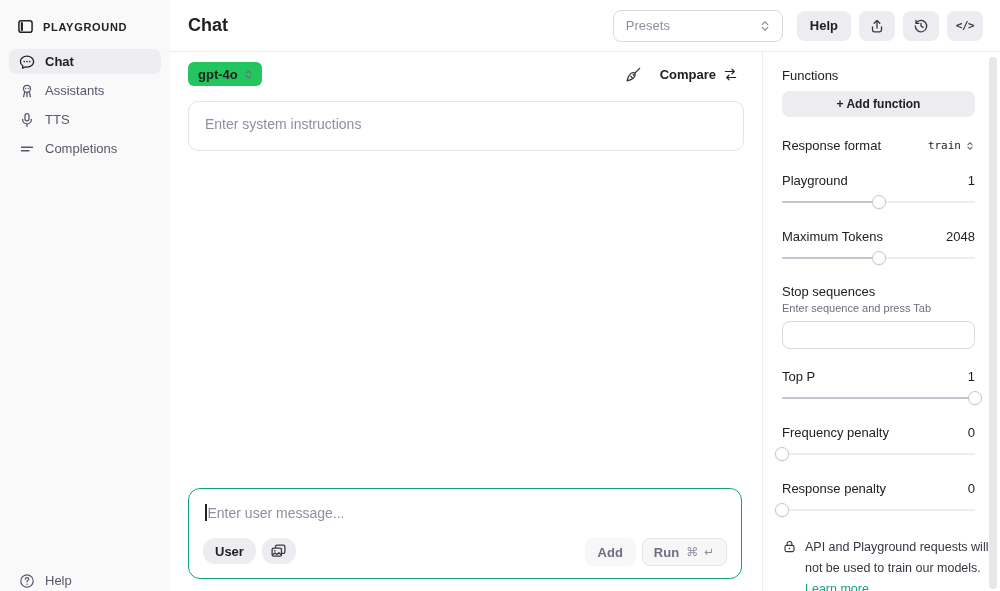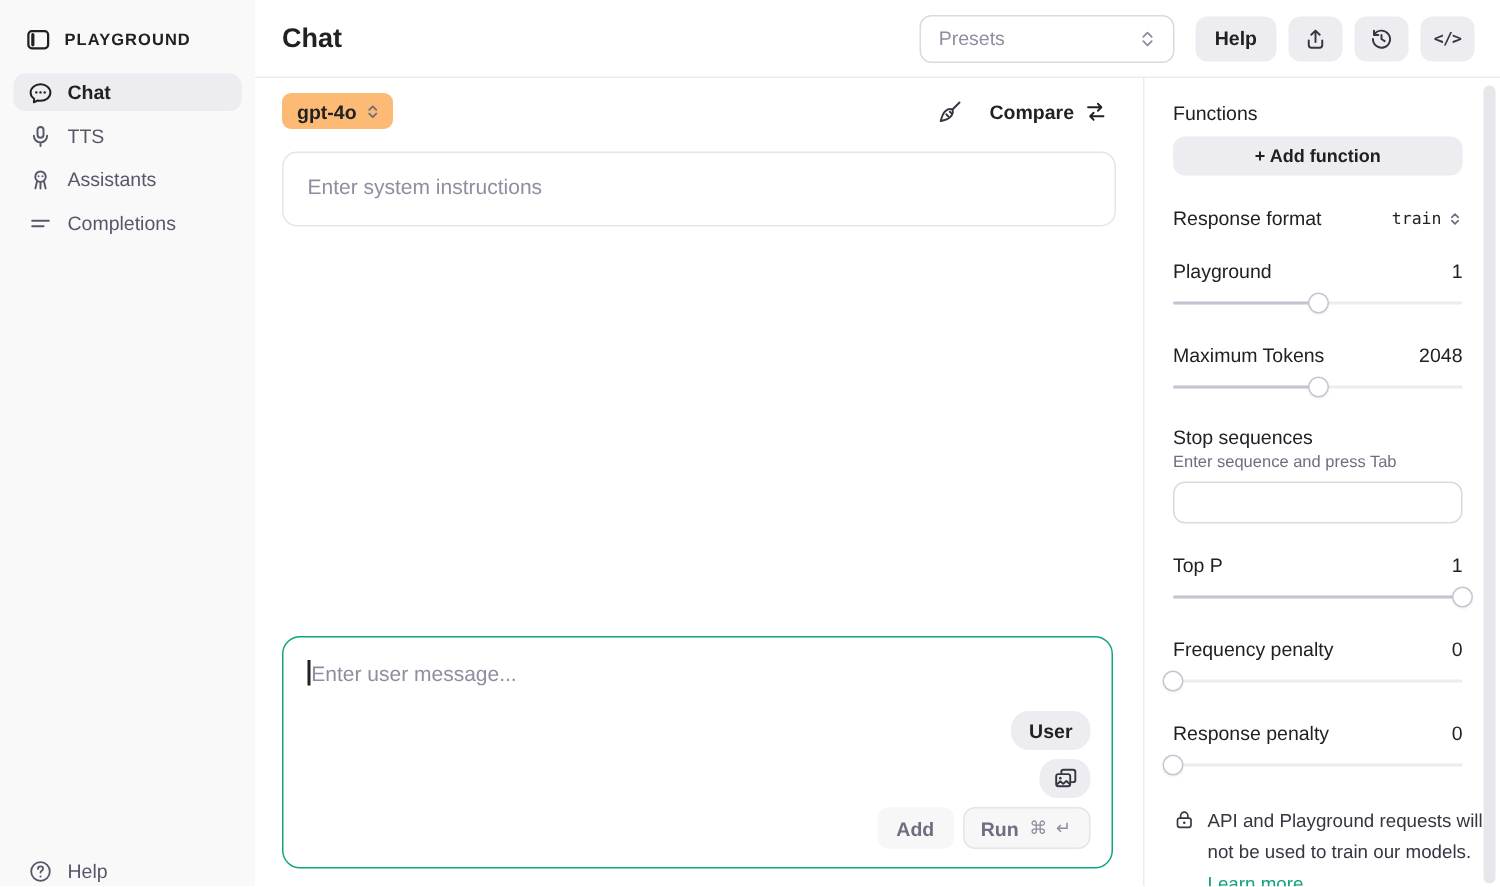--- a/index.html
+++ b/index.html
@@ -31,37 +31,37 @@
   .btn-gray { height:30px; background:#ececf1; border:none; border-radius:8px; display:flex; align-items:center; justify-content:center; font-family:inherit; cursor:pointer; }
   .save-btn { padding:0 13px; font-size:13px; font-weight:600; color:#202123; }
   .icon-btn { width:36px; color:#353740; }
   .code-glyph { font-family:"DejaVu Sans Mono",monospace; font-size:11px; font-weight:700; color:#353740; letter-spacing:-.5px; }
 
   .content-row { flex:1; display:flex; min-height:0; }
 
   
   .chat-main { flex:1; min-width:0; display:flex; flex-direction:column; padding:10px 16px 12px 18px; }
   .model-row { display:flex; align-items:center; height:24px; margin-bottom:15px; }
-  .model-pill { display:flex; align-items:center; gap:5px; height:24px; background:#fdba74; border-radius:6px; padding:0 8px 0 10px; font-size:13px; font-weight:600; cursor:pointer; }
+  .model-pill { display:flex; align-items:center; gap:5px; height:24px; background:#22c55e; border-radius:6px; padding:0 8px 0 10px; font-size:13px; font-weight:600; cursor:pointer; }
   .model-pill .chev { color:#6e6e80; }
   .model-row-right { margin-left:auto; display:flex; align-items:center; gap:18px; padding-right:8px; }
   .broom { color:#353740; cursor:pointer; }
   .compare { display:flex; align-items:center; gap:7px; font-size:13px; font-weight:600; color:#202123; cursor:pointer; }
 
   .system-box { border:1px solid #e5e5e5; border-radius:10px; padding:14px 16px 18px; margin-right:2px; }
   .system-label { font-size:11px; font-weight:700; letter-spacing:.4px; color:#202123; margin-bottom:9px; }
   .system-placeholder { font-size:14px; color:#8e8ea0; }
 
   .flex-spacer { flex:1; }
 
   .composer { border:1.5px solid #10a37f; border-radius:12px; padding:13px 14px 12px; margin-right:4px; }
   .composer-input { display:flex; align-items:center; margin:2px 2px 17px 2px; }
   .caret { width:1.5px; height:17px; background:#202123; margin-right:1px; }
   .composer-placeholder { font-size:14px; color:#8e8ea0; }
-  .composer-actions { display:flex; align-items:flex-end; gap:6px;flex-direction:column; }
+  .composer-actions { display:flex; align-items:flex-start; gap:6px; }
   .role-pill { height:26px; background:#ececf1; border:none; border-radius:12px; padding:0 12px; font-family:inherit; font-size:13px; font-weight:600; color:#202123; cursor:pointer; }
   .img-btn { width:34px; height:26px; background:#ececf1; border:none; border-radius:12px; display:flex; align-items:center; justify-content:center; color:#353740; cursor:pointer; }
   .composer-actions .right { margin-left:auto; display:flex; gap:6px; }
   .add-btn { height:28px; background:#f7f7f8; border:none; border-radius:8px; padding:0 13px; font-family:inherit; font-size:13px; font-weight:600; color:#6e6e80; cursor:pointer; }
   .run-btn { height:28px; background:#f7f7f8; border:1px solid #e5e5e5; border-radius:8px; padding:0 11px; font-family:inherit; font-size:13px; font-weight:600; color:#6e6e80; display:flex; align-items:center; gap:7px; cursor:pointer; }
   .kbd { font-family:"DejaVu Sans",sans-serif; font-size:12px; font-weight:400; color:#8e8ea0; letter-spacing:1px; }
 
   
   .settings { width:238px; flex-shrink:0; border-left:1px solid #ececf1; padding:16px 25px 0 19px; font-size:13px; background:#fff; }
   .sp-label { font-size:13px; color:#202123; }
@@ -109,38 +109,38 @@
             <circle cx="5.2" cy="7.6" r=".8" fill="currentColor"></circle>
             <circle cx="8" cy="7.6" r=".8" fill="currentColor"></circle>
             <circle cx="10.8" cy="7.6" r=".8" fill="currentColor"></circle>
           </svg>
       </span>
       <span>Chat</span>
     </div>
 
     <div class="nav-item">
       <span class="ic">
-        <svg viewBox="0 0 16 16" width="16" height="16" fill="none" stroke="currentColor" stroke-width="1.3" stroke-linecap="round">
-            <rect x="6" y="1.6" width="4" height="7.2" rx="2"></rect>
-            <path d="M3.6 7.5c0 2.5 2 4.4 4.4 4.4s4.4-1.9 4.4-4.4M8 11.9v2.4"></path>
-          </svg>
-      </span>
-      <span>TTS</span>
-    </div>
-
-    <div class="nav-item">
-      <span class="ic">
         <svg viewBox="0 0 16 16" width="16" height="16" fill="none" stroke="currentColor" stroke-width="1.3" stroke-linecap="round" stroke-linejoin="round">
             <circle cx="8" cy="5.8" r="3.5"></circle>
             <circle cx="6.7" cy="5.5" r=".7" fill="currentColor" stroke="none"></circle>
             <circle cx="9.3" cy="5.5" r=".7" fill="currentColor" stroke="none"></circle>
             <path d="M5.7 8.9 4.6 13.6M10.3 8.9l1.1 4.7M8 9.3v4.3"></path>
           </svg>
       </span>
       <span>Assistants</span>
+    </div>
+
+    <div class="nav-item">
+      <span class="ic">
+        <svg viewBox="0 0 16 16" width="16" height="16" fill="none" stroke="currentColor" stroke-width="1.3" stroke-linecap="round">
+            <rect x="6" y="1.6" width="4" height="7.2" rx="2"></rect>
+            <path d="M3.6 7.5c0 2.5 2 4.4 4.4 4.4s4.4-1.9 4.4-4.4M8 11.9v2.4"></path>
+          </svg>
+      </span>
+      <span>TTS</span>
     </div>
 
     <div class="nav-item">
       <span class="ic">
         <svg viewBox="0 0 16 16" width="16" height="16" fill="none" stroke="currentColor" stroke-width="1.4" stroke-linecap="round">
             <path d="M2.5 6.2h11M2.5 9.8h7.5"></path>
           </svg>
       </span>
       <span>Completions</span>
     </div>

